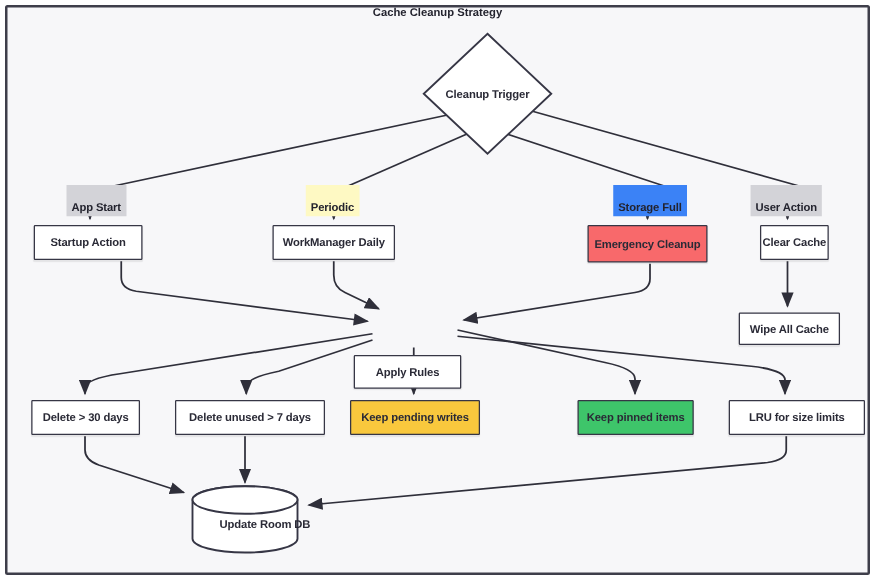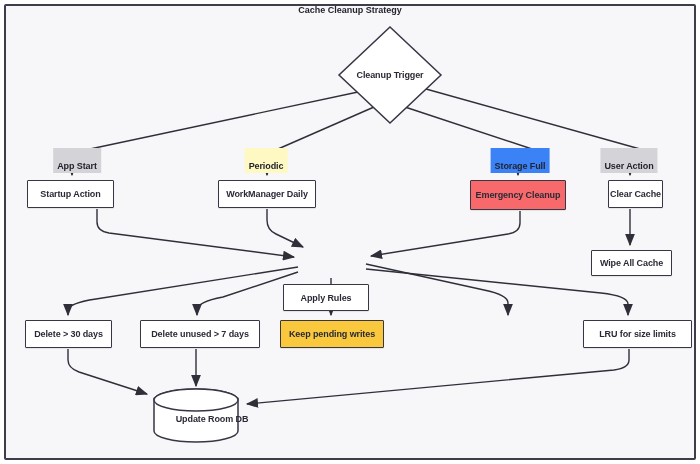--- a/index.html
+++ b/index.html
@@ -81,14 +81,15 @@
   <div class="node" style="left:218px;top:180px;width:98px;height:28px;">WorkManager Daily</div>
   <div class="node" style="left: 470px; top: 180px; width: 96px; height: 30px; background-color: rgb(248, 105, 107);">Emergency Cleanup</div>
   <div class="node" style="left:608px;top:180px;width:55px;height:28px;">Clear Cache</div>
 
   <div class="node" style="left:283px;top:250px;width:86px;height:27px;margin-top:34px;">Apply Rules</div>
   <div class="node" style="left:591px;top:250px;width:81px;height:26px;">Wipe All Cache</div>
 
   <div class="node" style="left:25px;top:320px;width:87px;height:28px;">Delete &gt; 30 days</div>
   <div class="node" style="left:140px;top:320px;width:120px;height:28px;">Delete unused &gt; 7 days</div>
   <div class="node" style="left: 280px; top: 320px; width: 104px; height: 28px; background-color: rgb(249, 200, 61);">Keep pending writes</div>
+  <div class="node" style="left: 462px; top: 320px; width: 93px; height: 28px; background-color: rgb(62, 197, 106);">Keep pinned items</div>
   <div class="node" style="left:583px;top:320px;width:109px;height:28px;">LRU for size limits</div>
 </div>
 
 </body></html>

